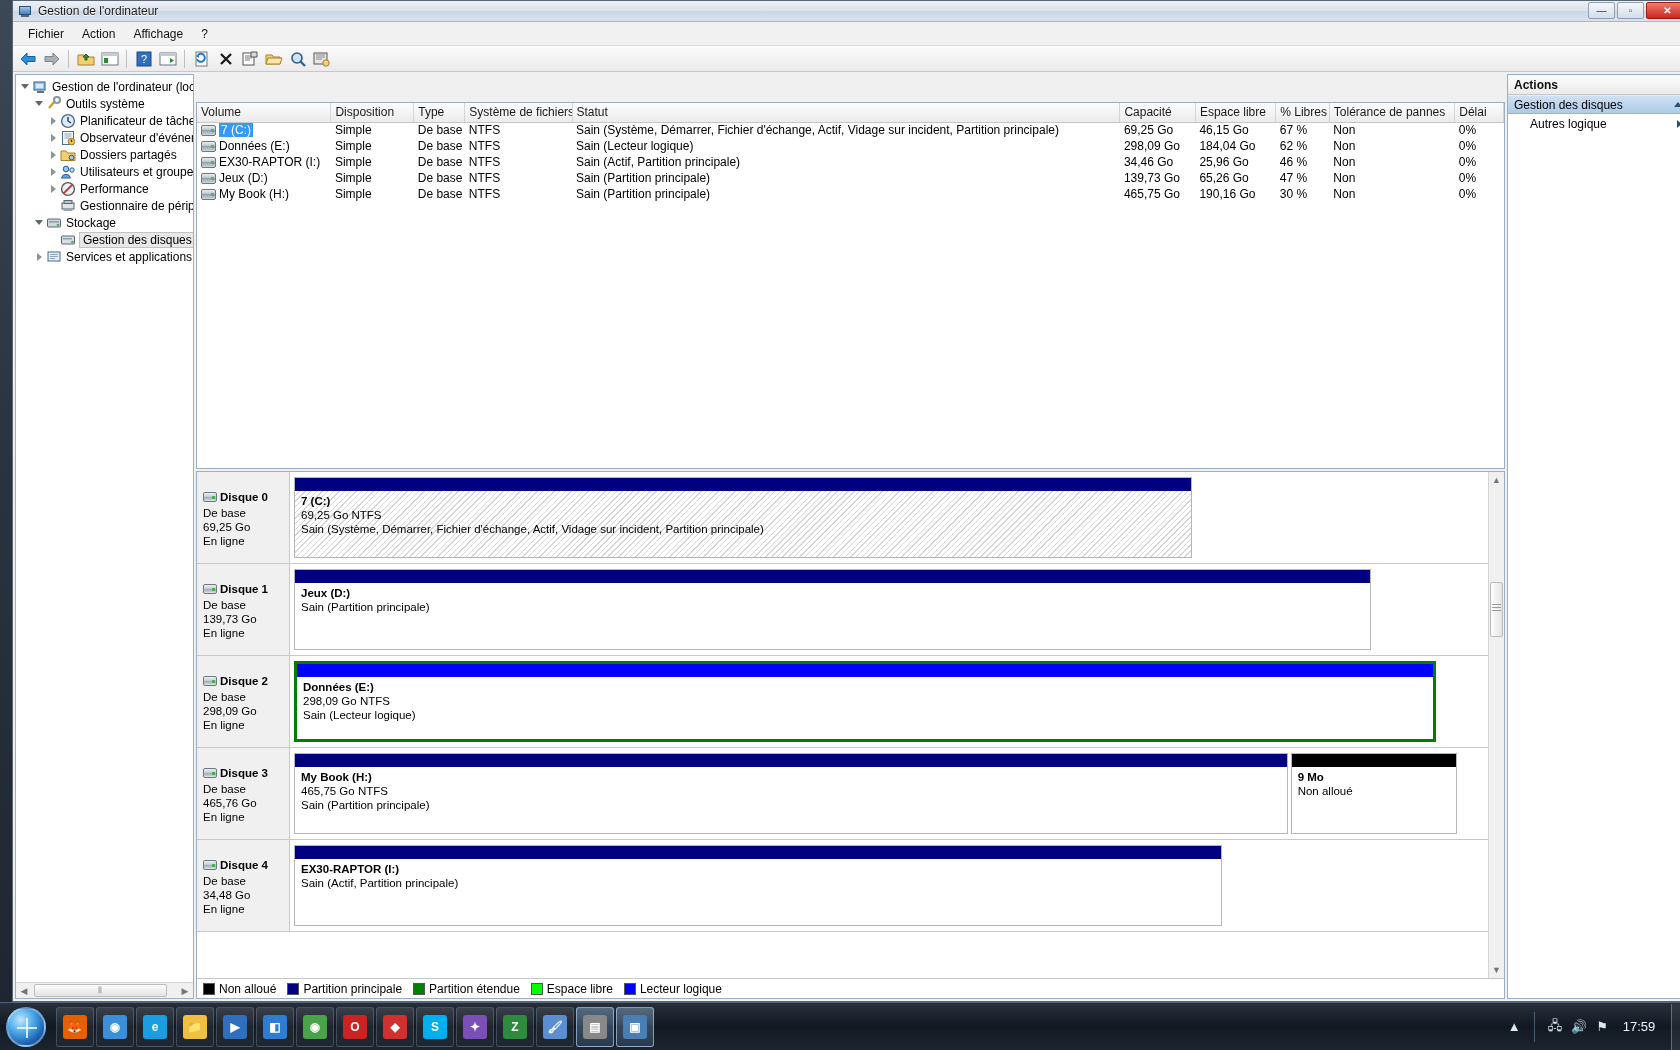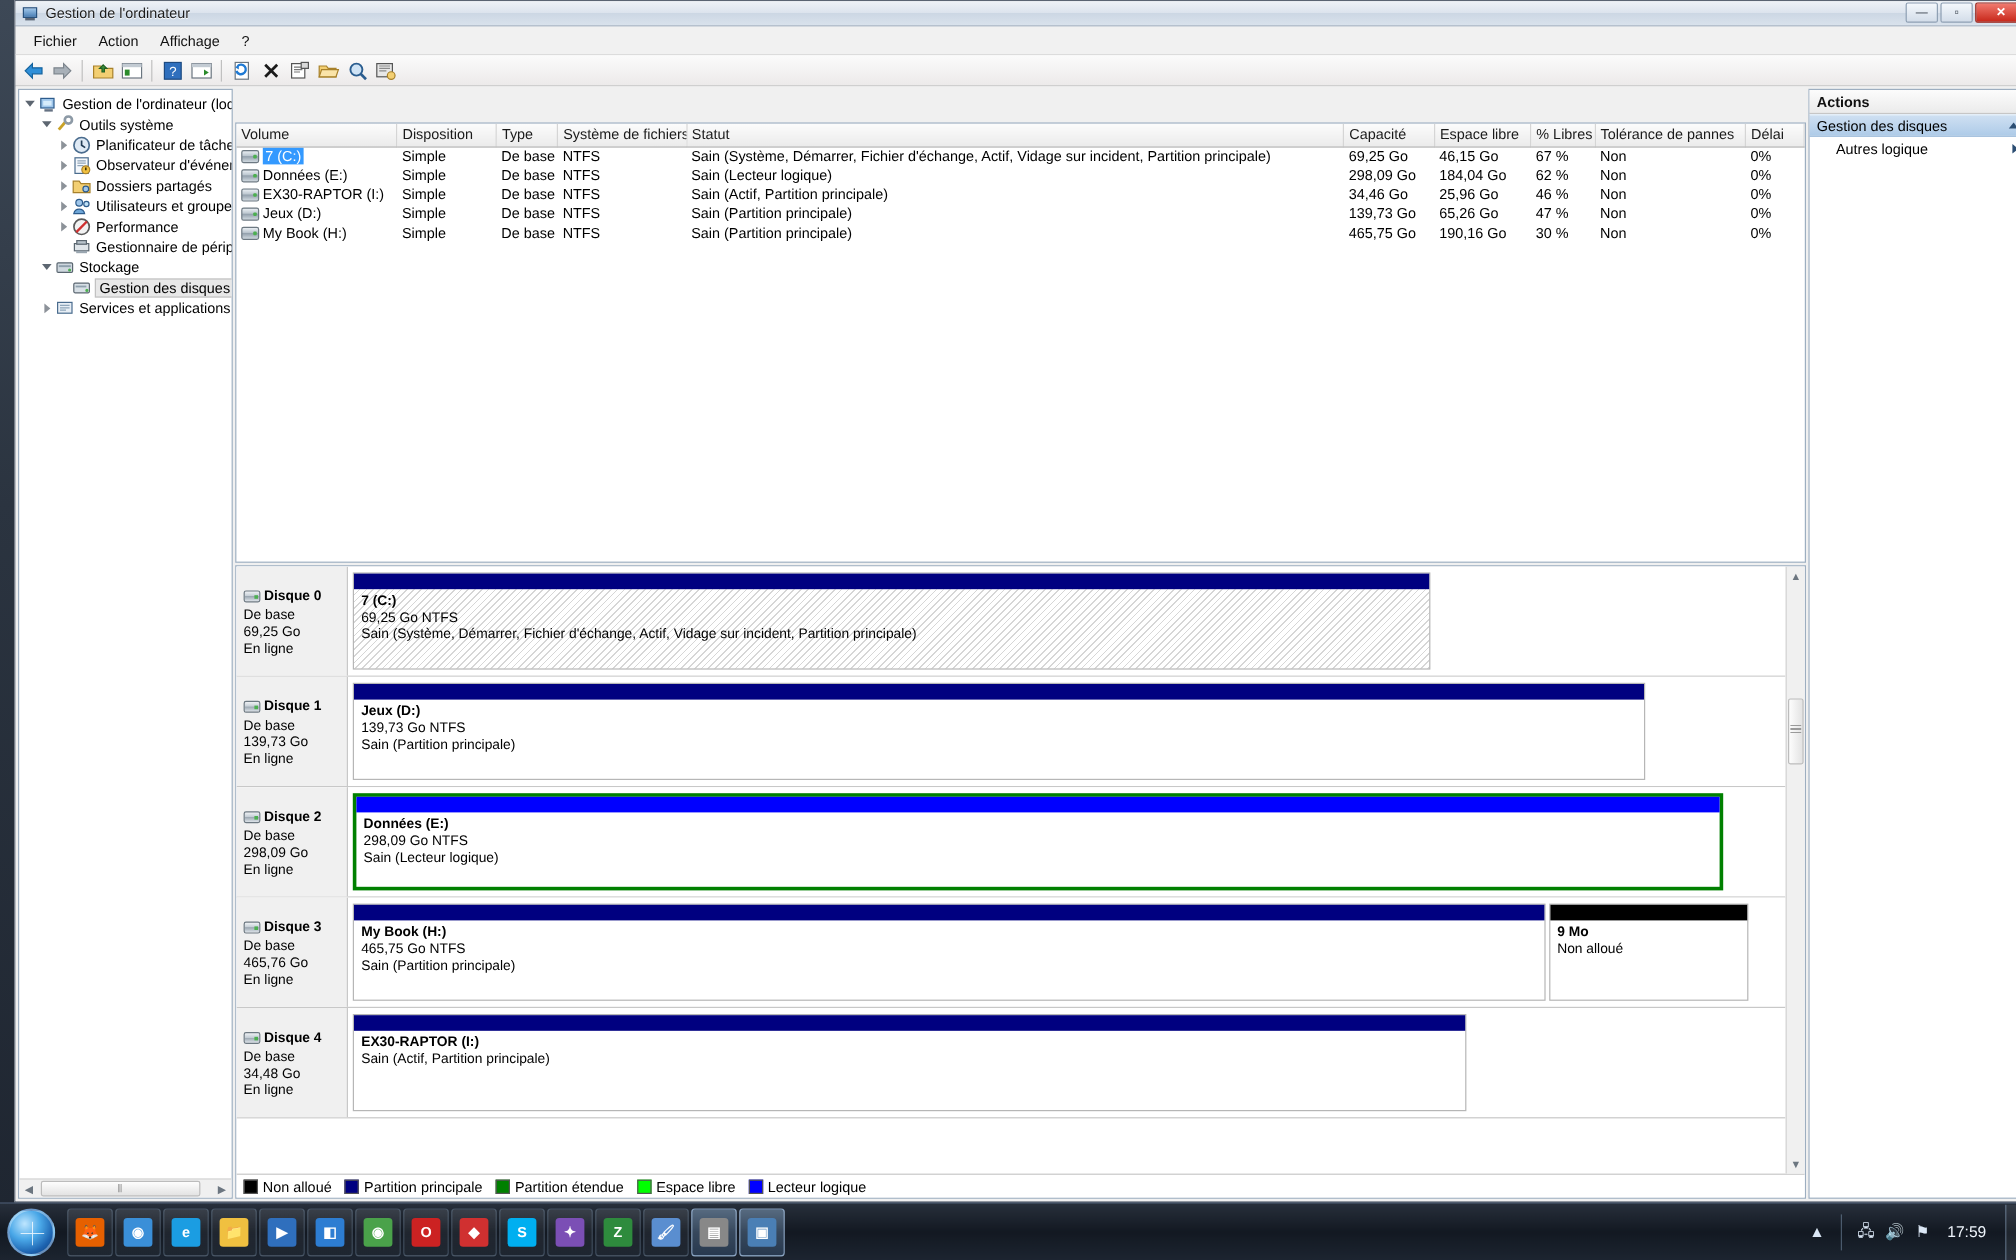--- a/index.html
+++ b/index.html
@@ -845,21 +845,20 @@
                     </div>
                     <div>De base</div>
                     <div>139,73 Go</div>
                     <div>En ligne</div>
                   </div>
                   <div class="parts">
                     <div class="part" style="width:90.5%">
                       <div class="cap"></div>
                       <div class="info">
                         <div><b>Jeux  (D:)</b></div>
-                        <div>139,73 Go NTFS</div>
                         <div>Sain (Partition principale)</div>
                       </div>
                     </div>
                   </div>
                 </div>
                 <div class="diskrow">
                   <div class="diskhdr">
                     <div class="dname">
                       <span class="dico"></span>
                       <span>Disque 2</span>

